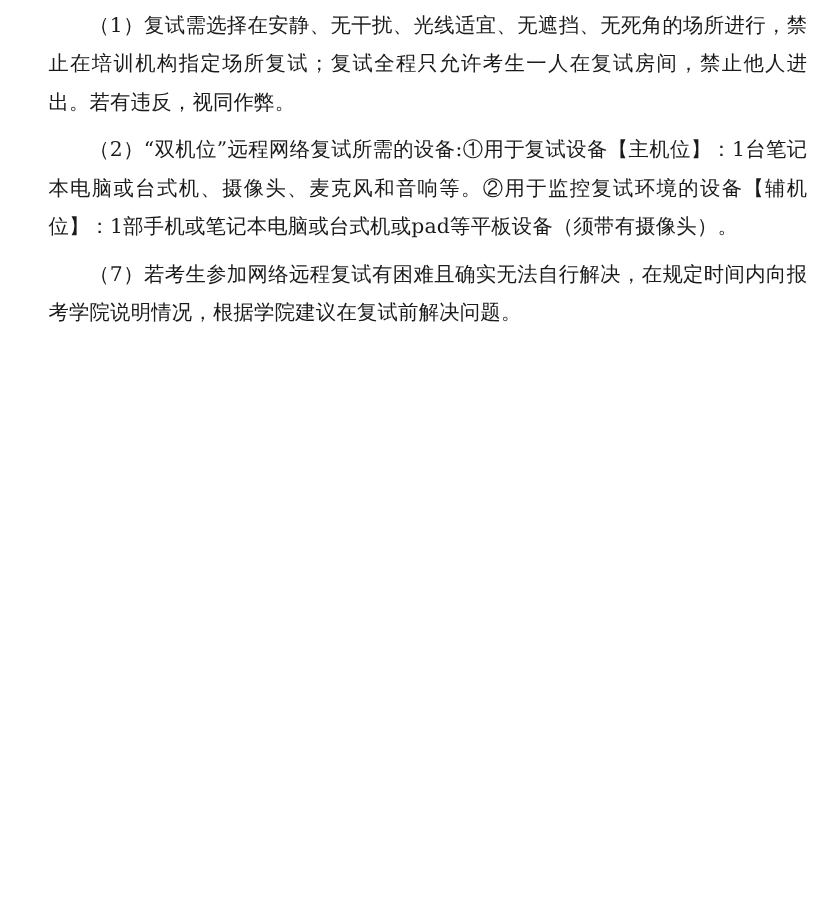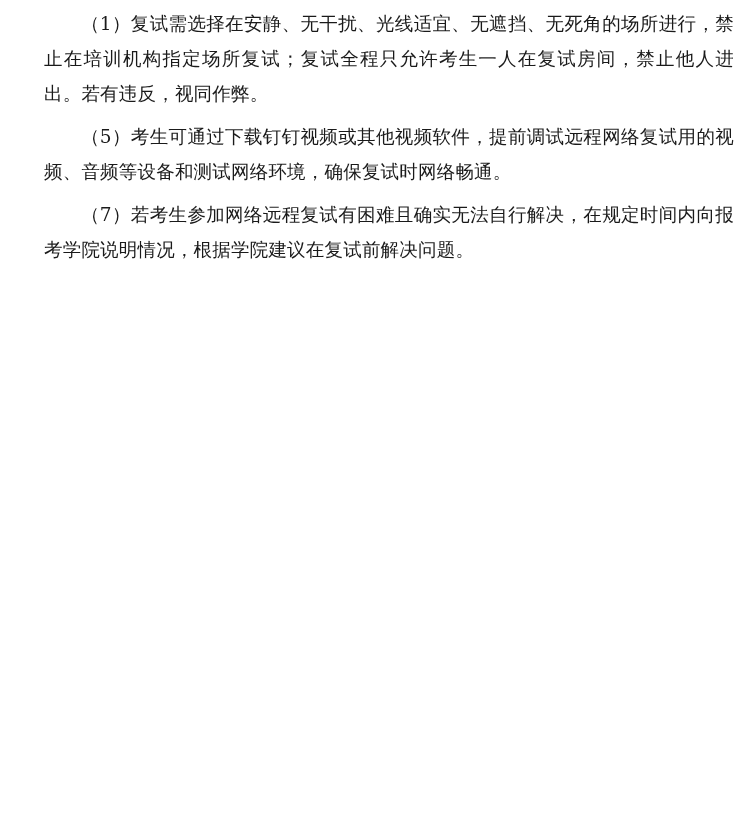--- a/index.html
+++ b/index.html
@@ -32,15 +32,15 @@
   }
   .para:last-child {
     margin-bottom: 12px;
   }
 </style>
 </head>
 <body>
 
 <div id="doc">
   <p class="para">（1）复试需选择在安静、无干扰、光线适宜、无遮挡、无死角的场所进行，禁止在培训机构指定场所复试；复试全程只允许考生一人在复试房间，禁止他人进出。若有违反，视同作弊。</p>
-  <p class="para">（5）考生可通过下载钉钉视频或其他视频软件，提前调试远程网络复试用的视频、音频等设备和测试网络环境，确保复试时网络畅通。</p>
+  <p class="para">（2）“双机位”远程网络复试所需的设备:①用于复试设备【主机位】：1台笔记本电脑或台式机、摄像头、麦克风和音响等。②用于监控复试环境的设备【辅机位】：1部手机或笔记本电脑或台式机或pad等平板设备（须带有摄像头）。</p>
   <p class="para">（7）若考生参加网络远程复试有困难且确实无法自行解决，在规定时间内向报考学院说明情况，根据学院建议在复试前解决问题。</p>
 </div>
 
 </body></html>

